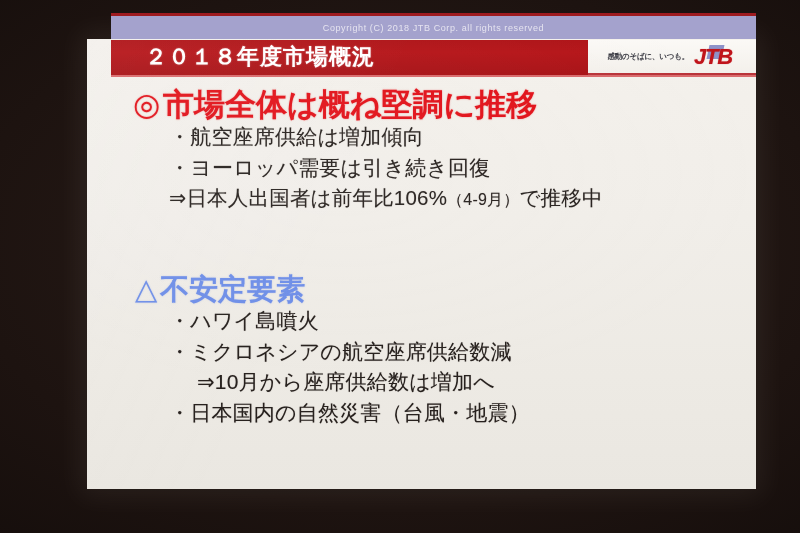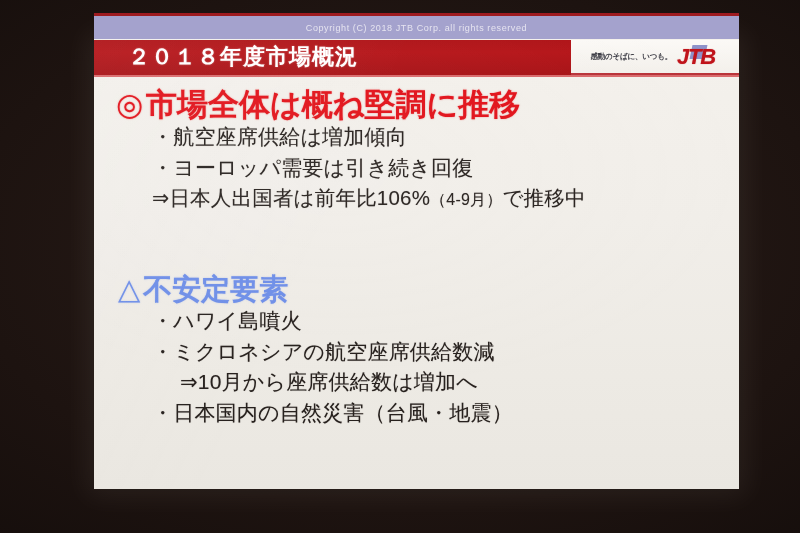--- a/index.html
+++ b/index.html
@@ -20,27 +20,28 @@
     width: 800px;
     height: 533px;
     background:
       radial-gradient(ellipse 120% 110% at 50% 46%, #2a1d19 0%, #1d1310 45%, #140d0b 72%, #0b0706 100%);
     overflow: hidden;
   }
 
   
   #slide {
     position: absolute;
-    left: 94px;
+    left: 87px;
     top: 39px;
     width: 645px;
     height: 450px;
     background:
       linear-gradient(180deg, #f4f1ec 0%, #f1eee9 40%, #edeae4 75%, #eae7e1 100%);
     box-shadow: 0 0 26px 8px rgba(255,250,240,0.06);
+    padding-left: 24px;
   }
 
   
   .header-bar {
     position: absolute;
     left: 0;
     top: 1px;
     width: 100%;
     height: 35px;
     background: linear-gradient(180deg, #b01519 0%, #b6161a 35%, #a81317 100%);

